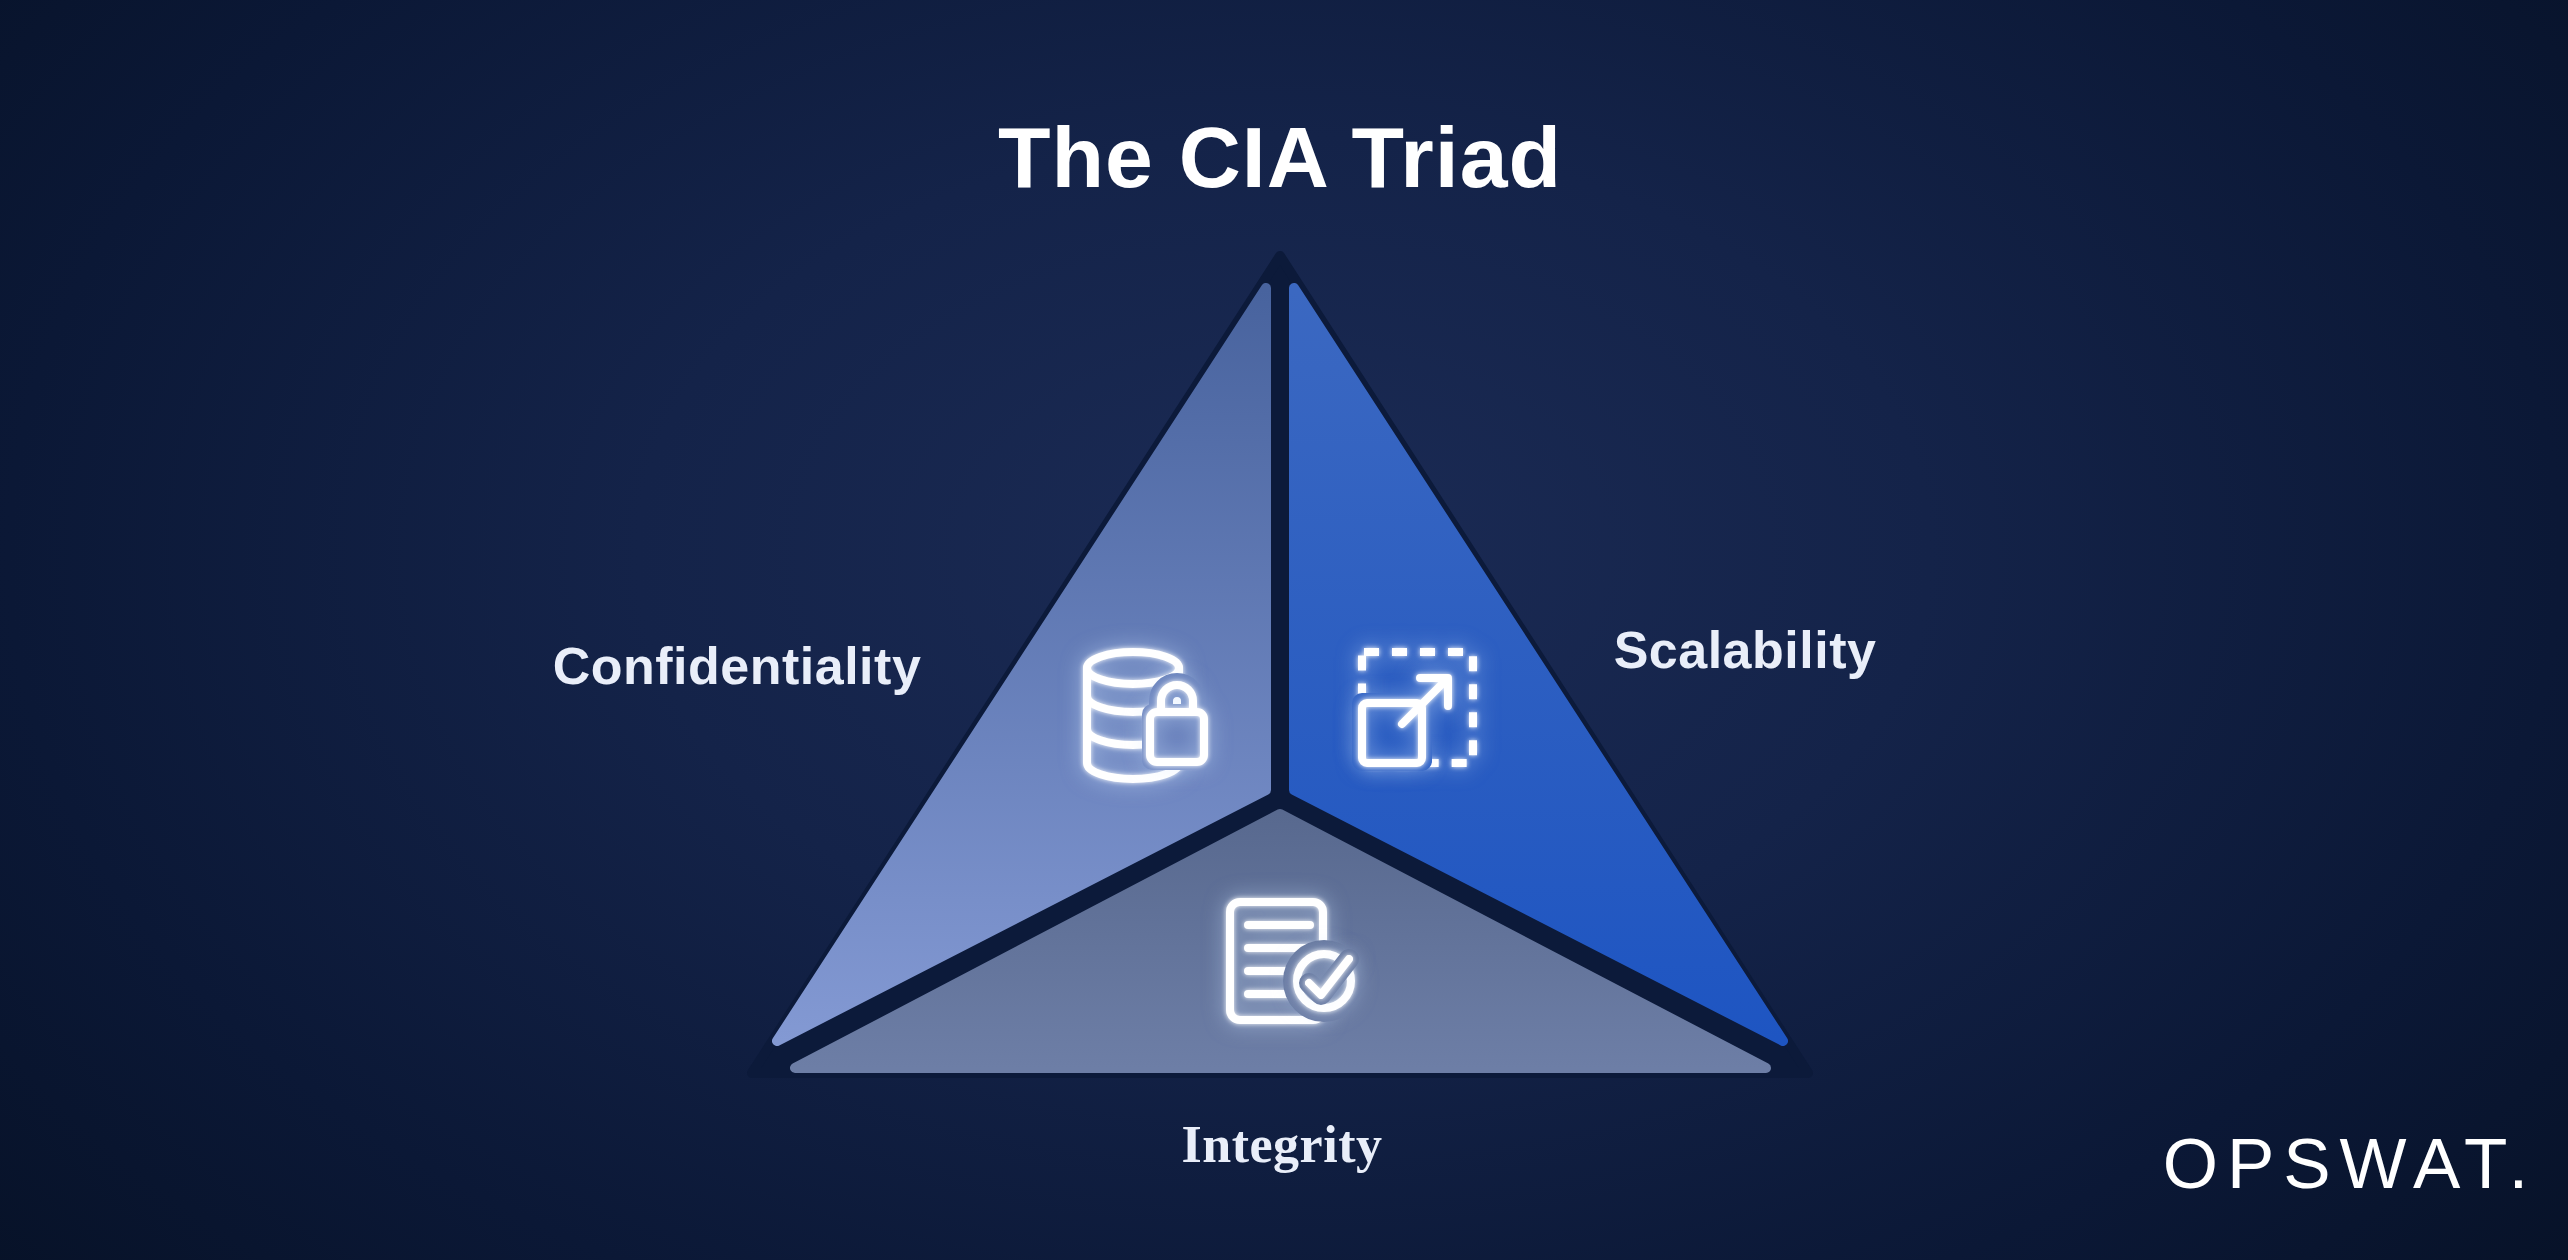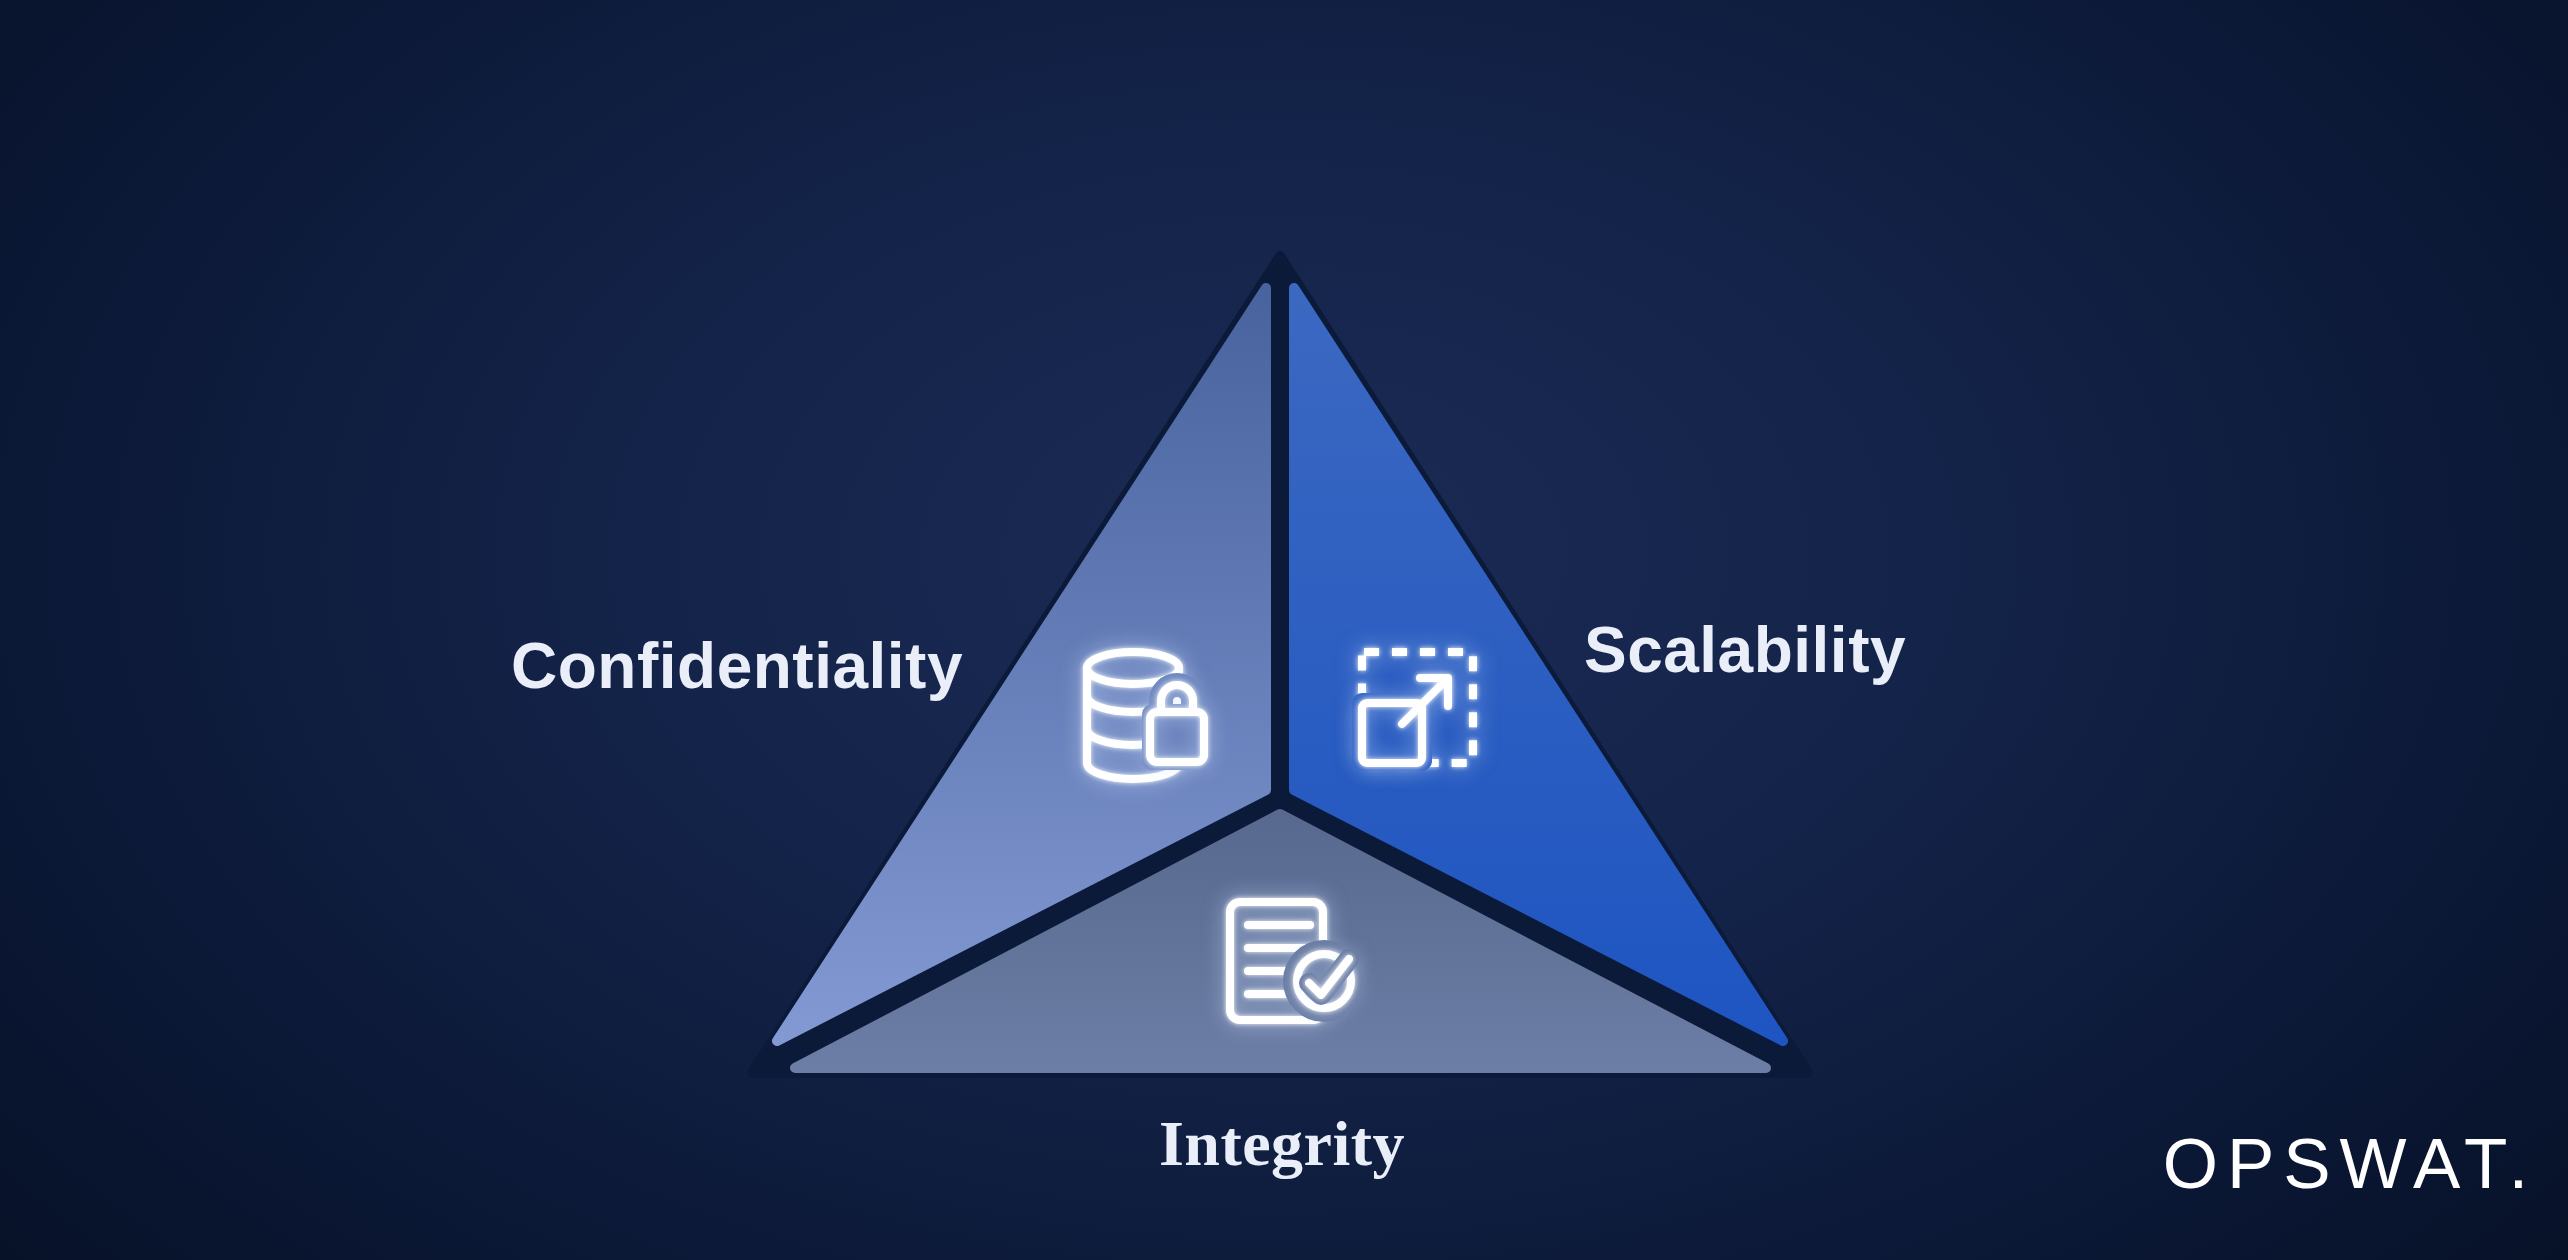--- a/index.html
+++ b/index.html
@@ -24,21 +24,21 @@
     position: absolute;
     left: 0;
     top: 0;
   }
   .txt {
     position: absolute;
     transform: translate(-50%, -50%);
     white-space: nowrap;
     color: #e9eef9;
     font-weight: 700;
-    font-size: 64px;
+    font-size: 52px;
     letter-spacing: 0.5px;
   }
   .page-title {
     left: 1280px;
     top: 157px;
     font-size: 86px;
     color: #ffffff;
     letter-spacing: 1px;
   }
   .label-confidentiality { left: 737px;  top: 666px; }
@@ -66,20 +66,21 @@
   .seg {
     stroke-width: 10;
     stroke-linejoin: round;
   }
 </style>
 </head>
 <body>
 
 <div class="stage">
 
+  <div class="txt page-title">The CIA Triad</div>
 
   <svg class="diagram" width="2568" height="1260" viewBox="0 0 2568 1260">
     <defs>
       <linearGradient id="gradLeft" gradientUnits="userSpaceOnUse" x1="0" y1="290" x2="0" y2="1041">
         <stop offset="0" stop-color="#48639e"></stop>
         <stop offset="1" stop-color="#8399d3"></stop>
       </linearGradient>
       <linearGradient id="gradRight" gradientUnits="userSpaceOnUse" x1="0" y1="290" x2="0" y2="1041">
         <stop offset="0" stop-color="#3b68c1"></stop>
         <stop offset="1" stop-color="#1e55c2"></stop>

